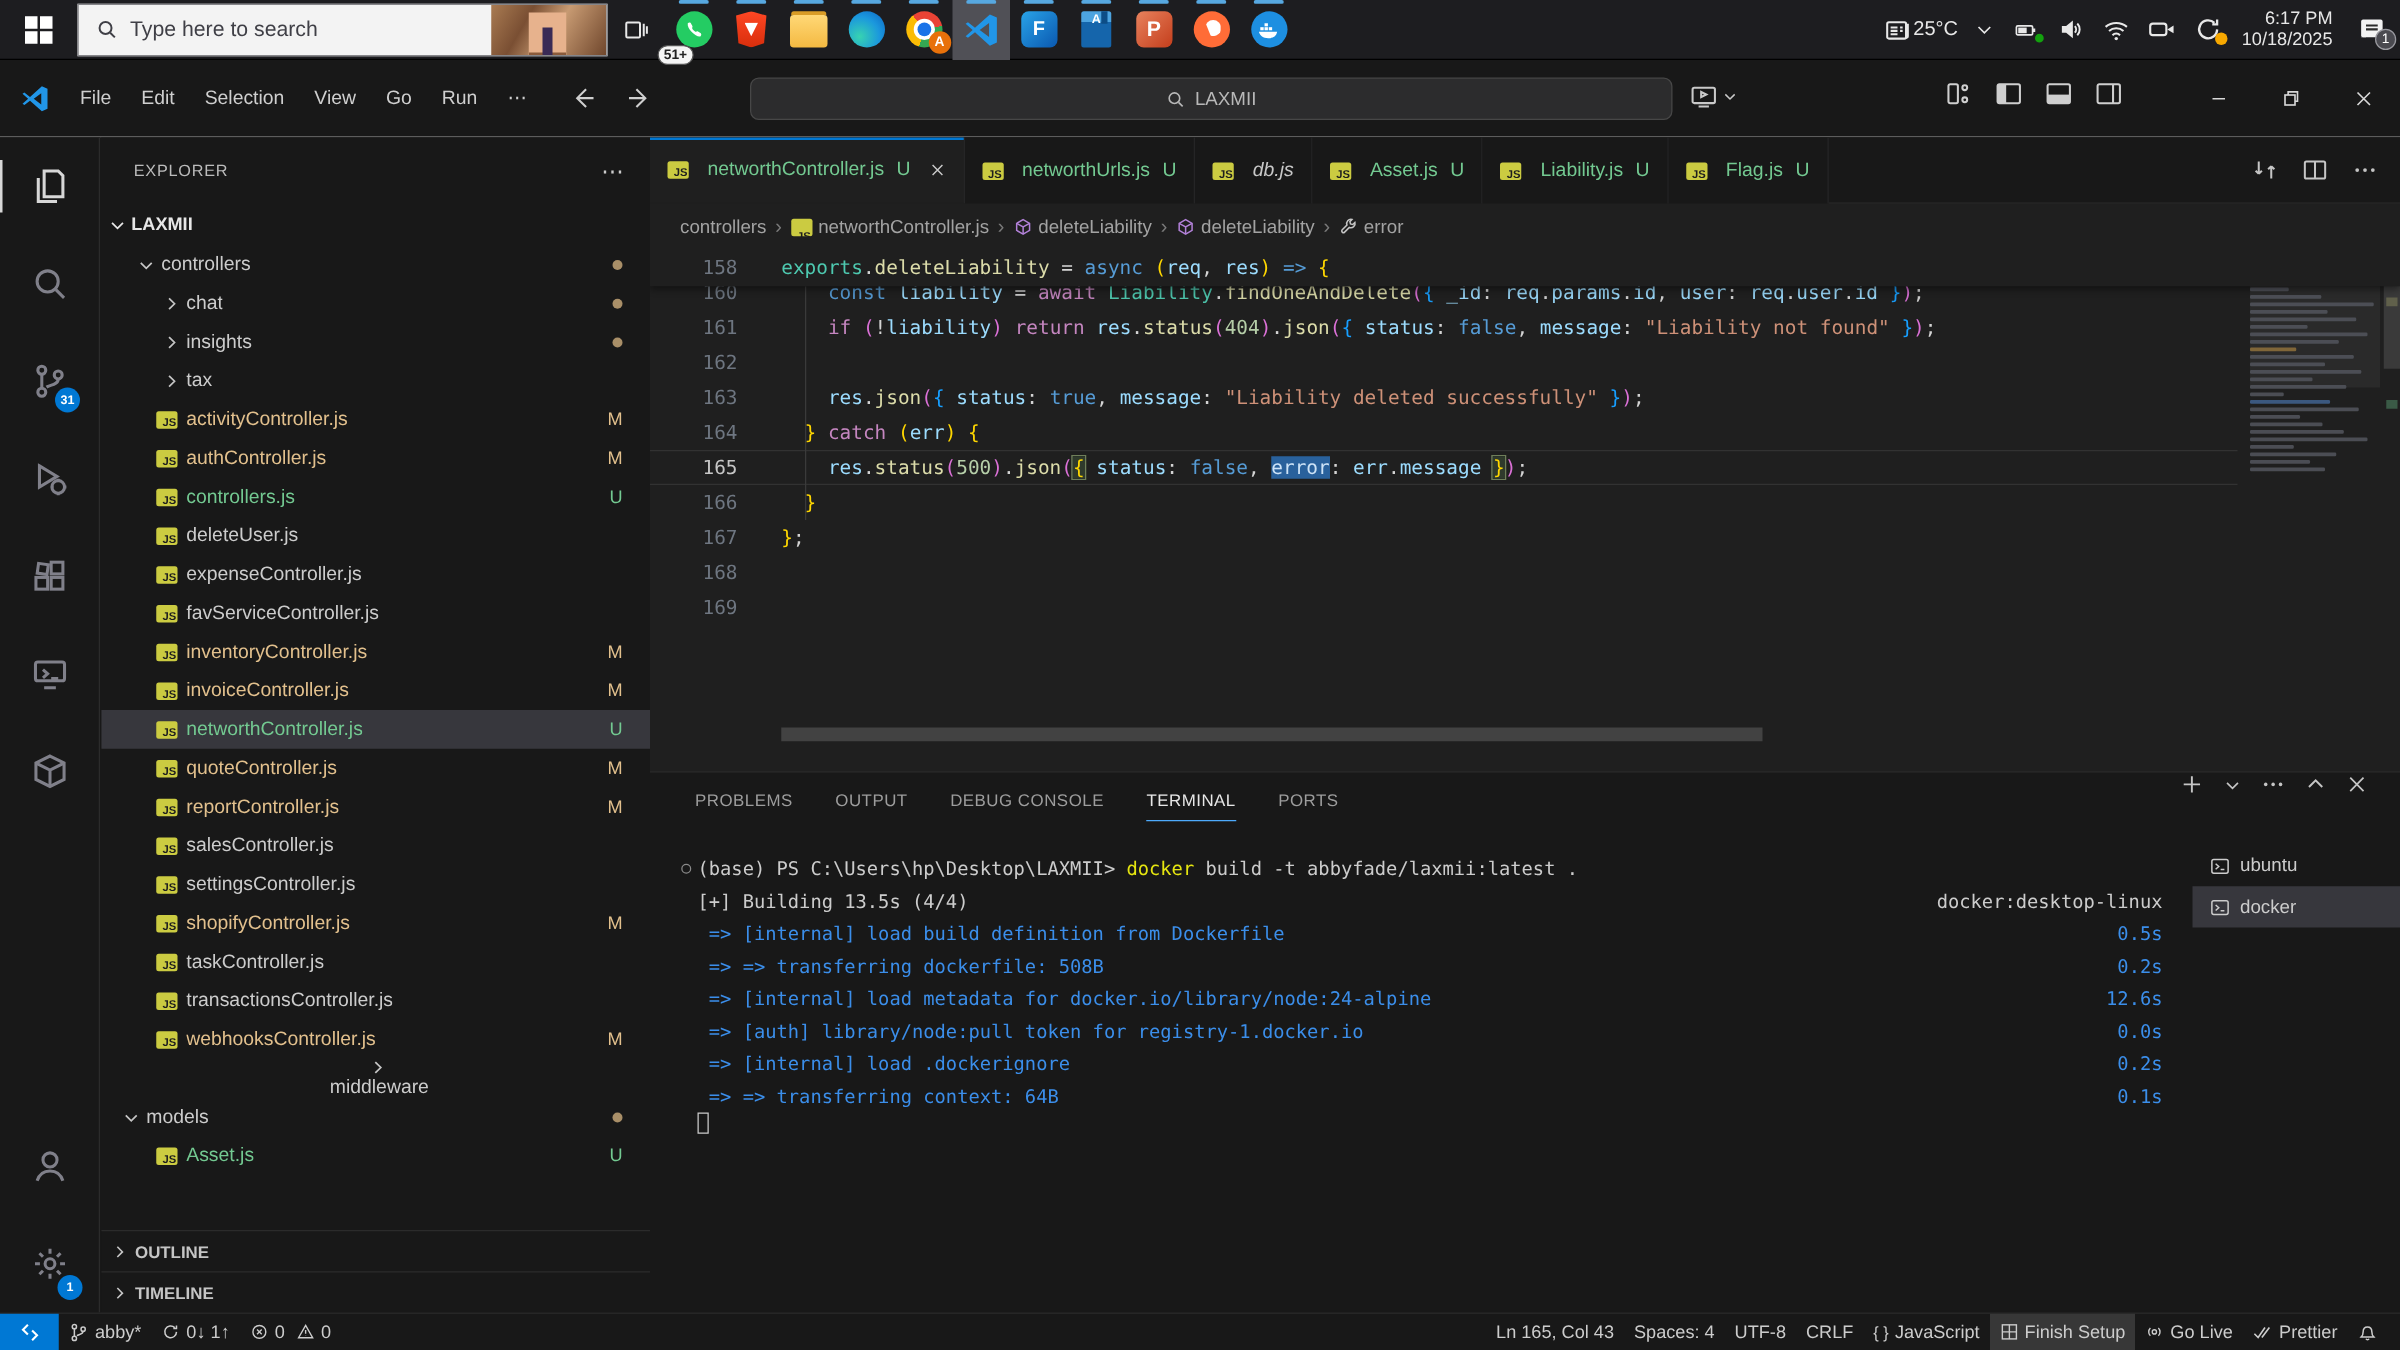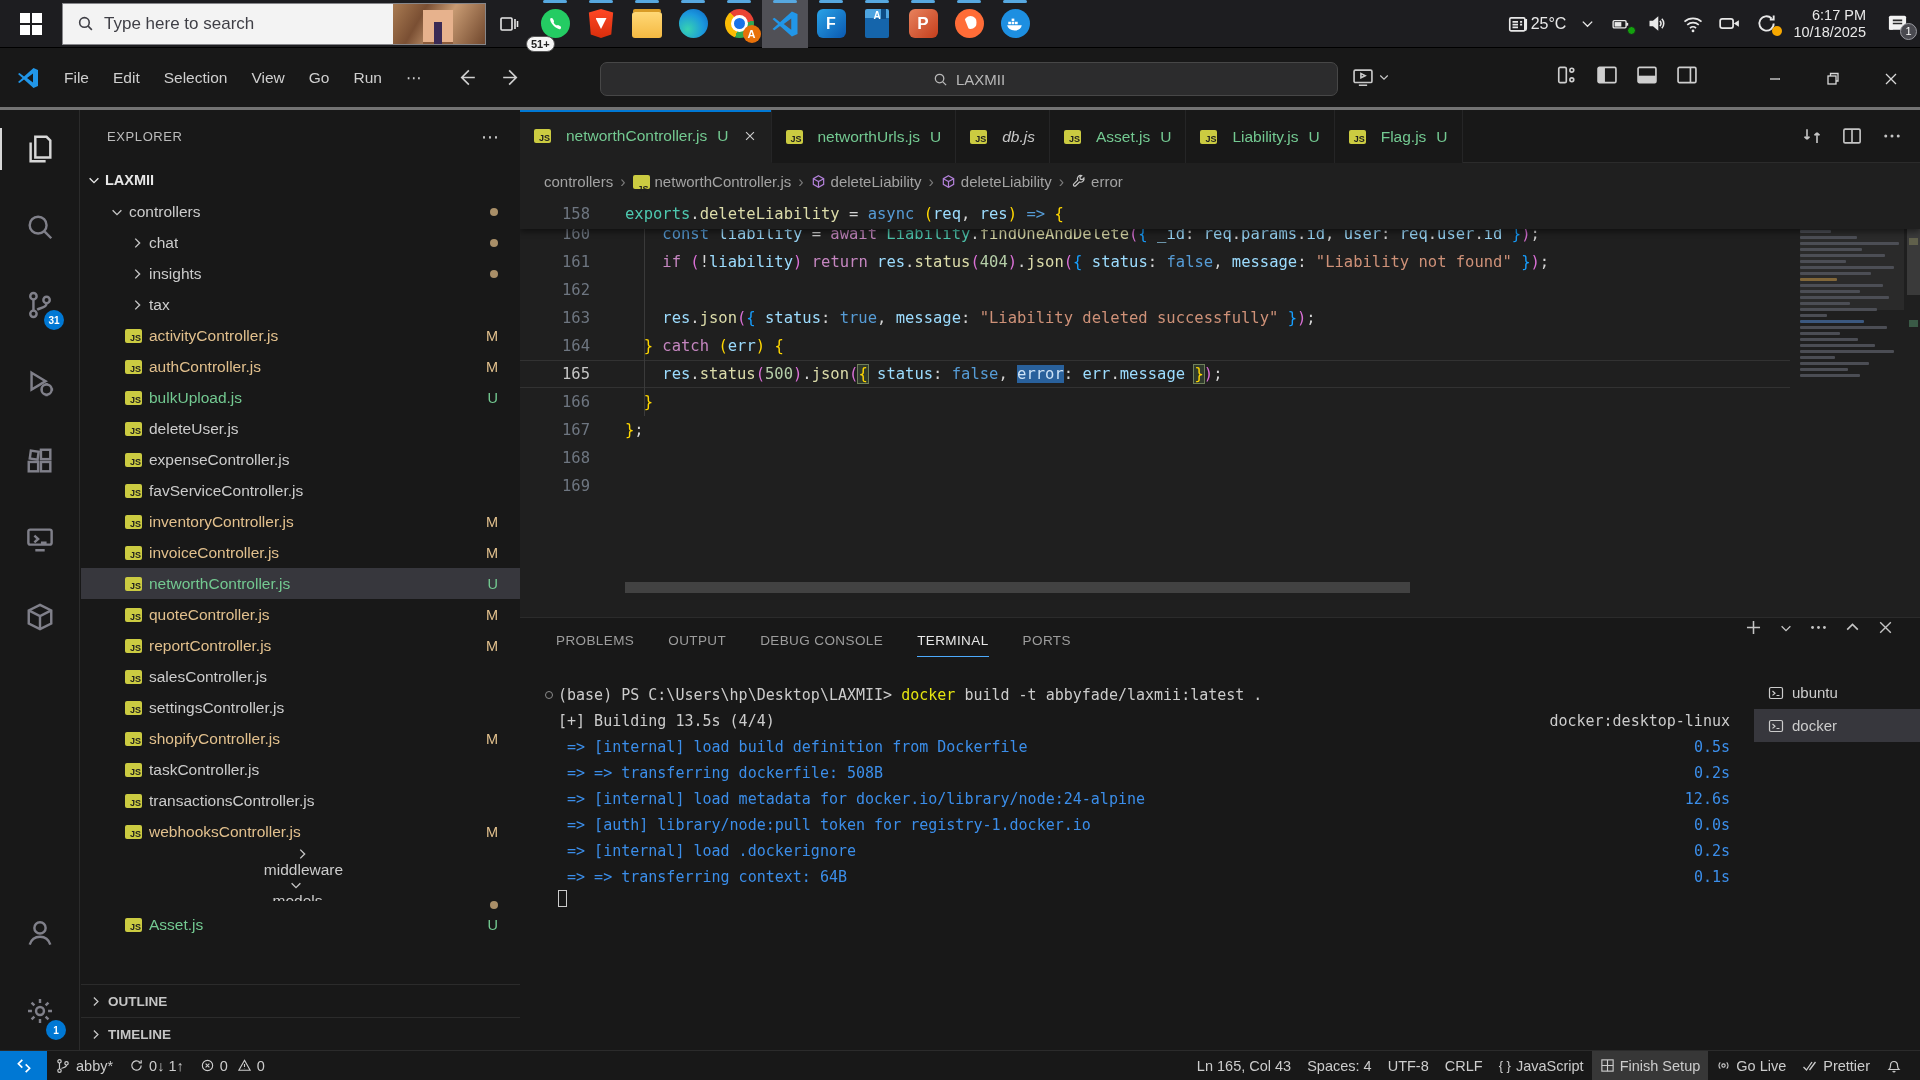--- a/index.html
+++ b/index.html
@@ -57,21 +57,21 @@
   .temp{font-size:16px;margin-left:2px}
   .clockbox{text-align:right;font-size:14.5px;line-height:17px;padding:0 8px}
   .greendot{position:absolute;right:4px;bottom:13px;width:9px;height:9px;border-radius:50%;background:#13a10e;border:1px solid #1d1d20}
   .orangedot{position:absolute;right:3px;bottom:12px;width:10px;height:10px;border-radius:50%;background:#f7a800}
   .notif{position:relative;width:46px}
   .notif .cnt{position:absolute;right:3px;bottom:8px;width:17px;height:17px;border-radius:50%;background:#4a4a50;
     border:1px solid #9a9aa0;color:#fff;font-size:11px;display:flex;align-items:center;justify-content:center}
 
   
   #titlebar{position:absolute;top:48px;left:0;width:1920px;height:62px;background:#181818;
-    display:flex;align-items:center;border-bottom:3px solid #737373}
+    display:flex;align-items:center;border-bottom:1px solid #737373}
   .menu{display:flex;align-items:center;gap:4px;margin-left:14px}
   .menu .mi{font-size:15.5px;color:#cfcfcf;padding:5px 10px;border-radius:5px}
   .navarrows{display:flex;gap:26px;margin-left:26px;color:#cfcfcf;font-size:19px}
   #cmdcenter{position:absolute;left:600px;top:14px;width:738px;height:34px;background:#2c2c2d;
     border:1px solid #474747;border-radius:7px;display:flex;align-items:center;justify-content:center;gap:8px;
     color:#b8b8b8;font-size:15px}
   .cast-group{position:absolute;left:1352px;top:18px;display:flex;align-items:center;gap:4px;color:#c9c9c9}
   .layout-icons{position:absolute;left:1556px;top:16px;display:flex;gap:18px;color:#cfcfcf}
   .winctl{position:absolute;right:0;top:0;height:62px;display:flex}
   .winctl .wc{width:58px;height:62px;display:flex;align-items:center;justify-content:center;color:#d8d8d8}
@@ -591,21 +591,21 @@
           <span class="lbl c-m">activityController.js</span>
           <span class="mark mk-m">M</span>
         </div>
         <div class="row" style="padding-left: 44px;">
           <span class="jsbox">JS</span>
           <span class="lbl c-m">authController.js</span>
           <span class="mark mk-m">M</span>
         </div>
         <div class="row" style="padding-left: 44px;">
           <span class="jsbox">JS</span>
-          <span class="lbl c-u">bulkUpload.js</span>
+          <span class="lbl c-u">controllers.js</span>
           <span class="mark mk-u">U</span>
         </div>
         <div class="row" style="padding-left: 44px;">
           <span class="jsbox">JS</span>
           <span class="lbl">deleteUser.js</span>
         </div>
         <div class="row" style="padding-left: 44px;">
           <span class="jsbox">JS</span>
           <span class="lbl">expenseController.js</span>
         </div>
@@ -665,21 +665,21 @@
           <span class="mark mk-m">M</span>
         </div>
         <div class="row" style="padding-left: 28px; flex-direction: column;">
           <span class="chev ic">
             <svg width="14" height="14" viewBox="0 0 16 16" fill="none" stroke="currentColor" stroke-width="1.6">
               <path d="M6 3l5 5-5 5"></path>
             </svg>
           </span>
           <span class="lbl">middleware</span>
         </div>
-        <div class="row" style="padding-left: 16px; flex-direction: column;">
+        <div class="row" style="padding-left: 16px;">
           <span class="chev ic">
             <svg width="14" height="14" viewBox="0 0 16 16" fill="none" stroke="currentColor" stroke-width="1.6">
               <path d="M3 6l5 5 5-5"></path>
             </svg>
           </span>
           <span class="lbl">models</span>
           <span class="dot8"></span>
         </div>
         <div class="row" style="padding-left: 44px;">
           <span class="jsbox">JS</span>

